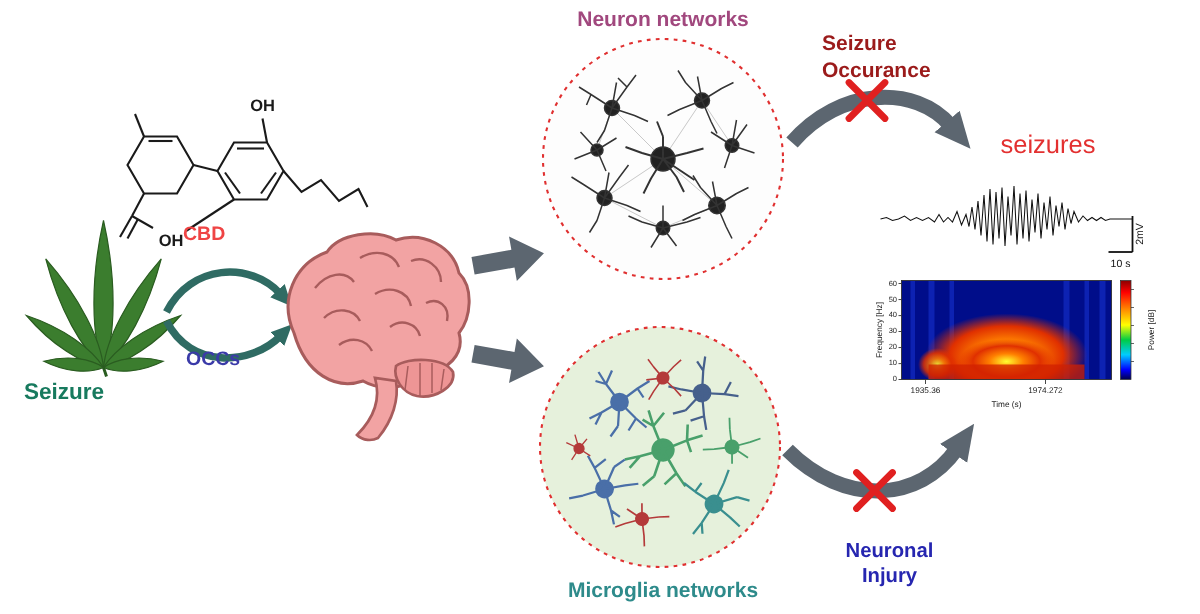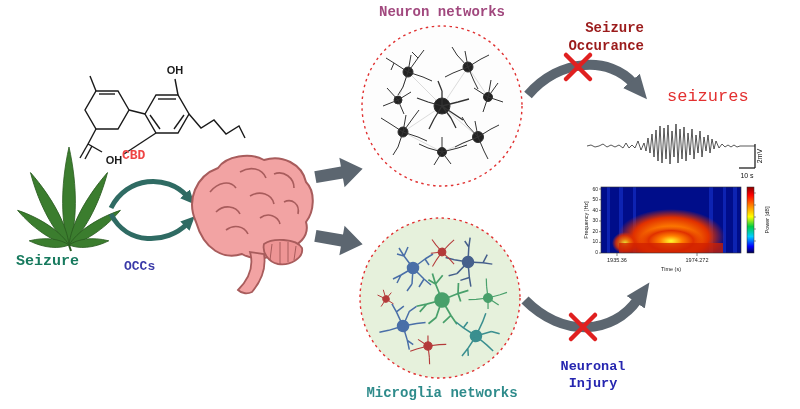--- a/index.html
+++ b/index.html
@@ -1,25 +1,25 @@
 <!DOCTYPE html>
 <html><head>
 <meta charset="utf-8">
 <style>
   html,body{margin:0;padding:0;background:#fff;font-family:"Liberation Sans",sans-serif;}
   #stage{position:relative;width:800px;height:409px;background:#fff;overflow:hidden;}
   .abs{position:absolute;}
   svg{overflow:visible;display:block;}
-  .lbl{position:absolute;font-weight:bold;line-height:1.25;font-family:Liberation Mono, monospace;}
+  .lbl{position:absolute;font-weight:bold;line-height:1.25;}
   .cannabis-lbl{left:16px;top:253px;width:100px;font-size:15px;color:#177a5e;}
   .cbd-lbl{left:122px;top:148px;width:40px;font-size:13px;color:#ef4444;}
-  .occs-lbl{left:124px;top:231px;width:48px;font-size:13px;color:#3a3aa8;margin-top:28px;}
+  .occs-lbl{left:124px;top:231px;width:48px;font-size:13px;color:#3a3aa8;}
   .neuron-title{left:367px;top:4px;width:150px;font-size:14px;color:#a1487e;text-align:center;}
   .microglia-title{left:362px;top:385px;width:160px;font-size:14px;color:#2e8b8b;text-align:center;}
-  .seizure-occ{left:548px;top:20px;width:96px;font-size:14px;color:#9b1b1b;text-align:right;}
+  .seizure-occ{left:548px;top:20px;width:96px;font-size:14px;color:#9b1b1b;text-align:left;}
   .seizures-lbl{left:667px;top:86px;width:100px;font-size:17px;font-weight:normal;color:#e33030;text-align:left;}
   .injury-lbl{left:548px;top:338px;width:90px;font-size:13.5px;color:#2626b0;text-align:center;margin-top:21px;}
   .comorbid-lbl{left:640px;top:294px;width:150px;font-size:14px;font-weight:600;color:#e0218a;text-align:center;}
 </style>
 </head>
 <body>
 
 <div id="stage">
 
   <svg class="abs" style="left:14px;top:133px" width="110" height="118" viewBox="0 0 110 118">

